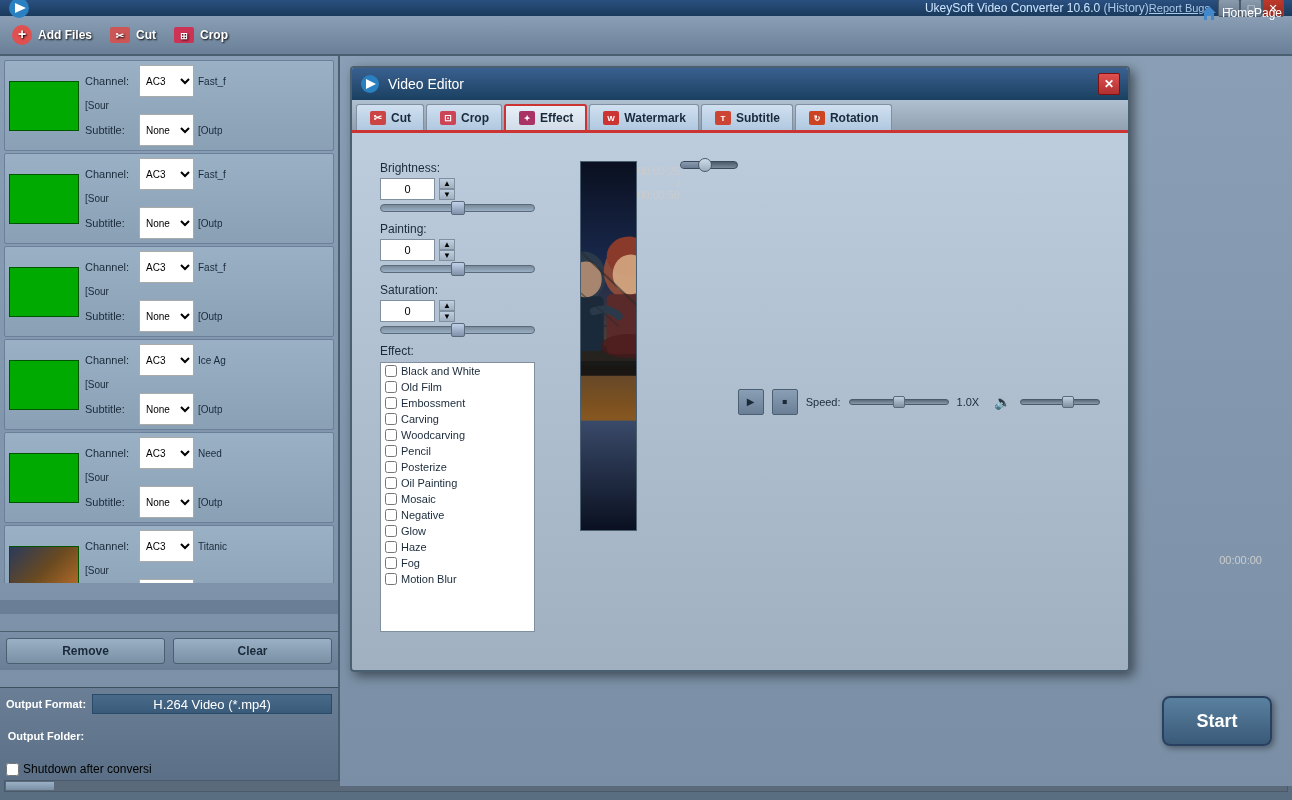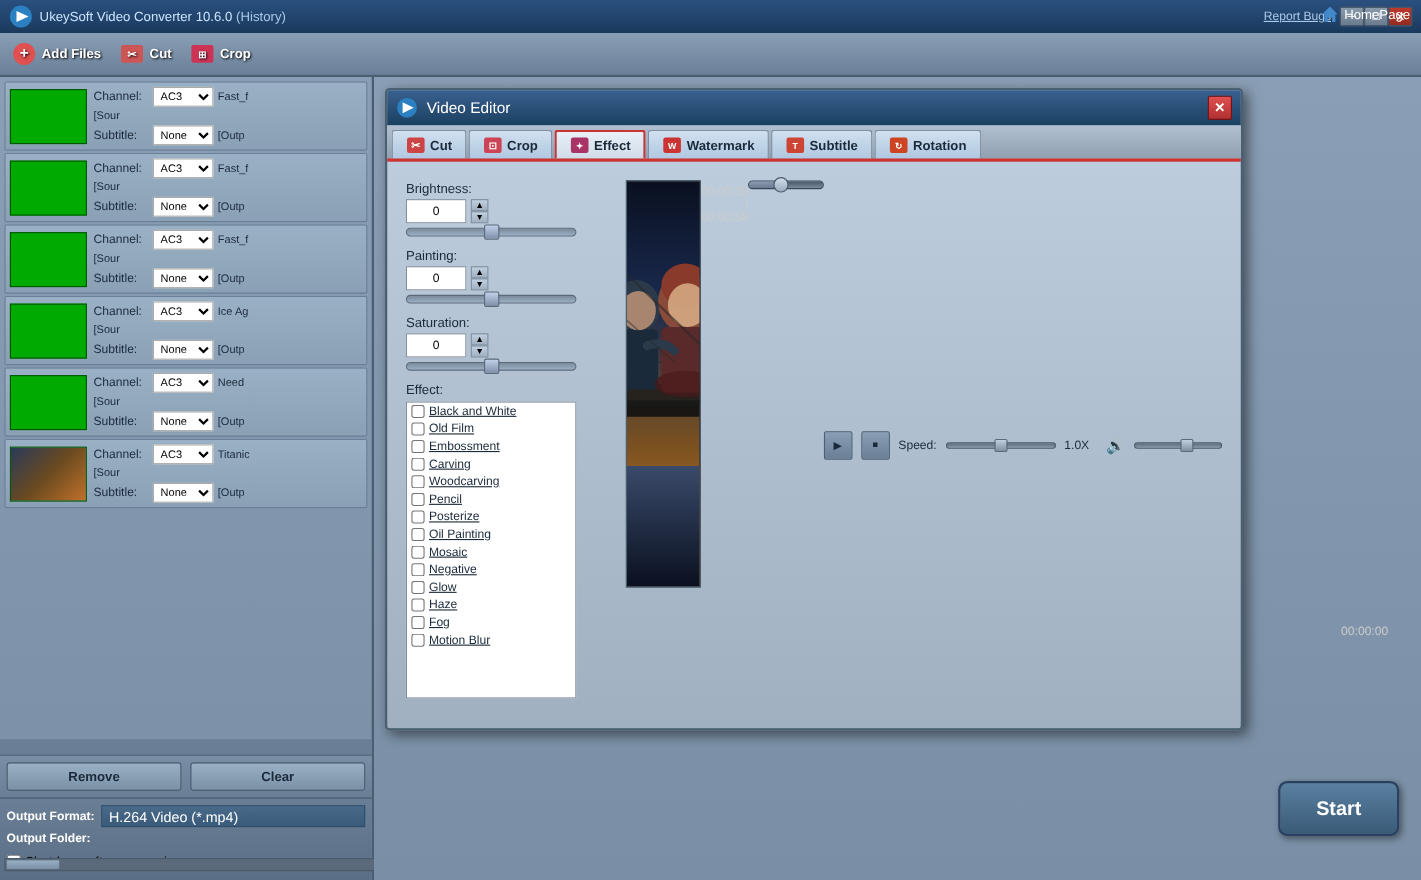--- a/index.html
+++ b/index.html
@@ -17,26 +17,27 @@
     .app-window {
       width: 1292px;
       height: 800px;
       background: linear-gradient(to bottom, #7a8fa5, #5a6e82);
       position: relative;
     }
 
     
     .title-bar {
       background: linear-gradient(to bottom, #2a5080, #1a3a5c);
-      height: 30px;
+      height: 16px;
       display: flex;
       align-items: center;
       padding: 0 8px;
       color: white;
       font-size: 12px;
+      text-align: right;
     }
     .title-bar-logo {
       width: 22px;
       height: 22px;
       margin-right: 6px;
     }
     .title-bar-title {
       flex: 1;
       color: #cce4ff;
     }
@@ -99,20 +100,21 @@
     }
 
     
     .file-list-panel {
       width: 340px;
       background: linear-gradient(to bottom, #8a9fb5, #7a8fa5);
       border-right: 2px solid #4a6070;
       display: flex;
       flex-direction: column;
       overflow: hidden;
+      gap: 17px;
     }
 
     .file-list-scroll {
       flex: 1;
       overflow: hidden;
       padding: 4px;
     }
 
     .file-item {
       display: flex;
@@ -148,21 +150,21 @@
       color: #1a2a3a;
     }
 
     .file-control-row label {
       min-width: 50px;
       color: #1a2a3a;
       font-size: 11px;
     }
 
     .file-select {
-      height: 18px;
+      height: 32px;
       font-size: 10px;
       background: white;
       border: 1px solid #aaa;
       padding: 0 2px;
       min-width: 55px;
     }
 
     .file-info {
       color: #1a2a3a;
       font-size: 10px;
@@ -195,22 +197,23 @@
     
     .output-section {
       padding: 6px;
       background: linear-gradient(to bottom, #6a7f95, #5a6f85);
       border-top: 1px solid #3a5060;
     }
 
     .output-row {
       display: flex;
       align-items: center;
-      margin-bottom: 4px;
+      margin-bottom: 16px;
       gap: 6px;
+      text-align: center;
     }
 
     .output-label {
       color: white;
       font-size: 11px;
       min-width: 80px;
       font-weight: bold;
     }
 
     .output-value {
@@ -316,21 +319,21 @@
 
     .tab.active {
       background: linear-gradient(to bottom, #e8f0f8, #d0dce8);
       border-color: #cc3333;
       border-width: 2px;
     }
 
     
     .dialog-content {
       display: flex;
-      padding: 17px;
+      padding: 28px;
       gap: 10px;
     }
 
     
     .controls-panel {
       width: 190px;
       flex-shrink: 0;
     }
 
     .control-group {
@@ -416,21 +419,20 @@
     }
 
     .effect-item {
       display: flex;
       align-items: center;
       gap: 4px;
       padding: 2px 4px;
       font-size: 11px;
       color: #1a2a3a;
       cursor: pointer;
-      text-decoration: underline;
     }
 
     .effect-checkbox {
       width: 12px;
       height: 12px;
     }
 
     
     .effect-list-container::-webkit-scrollbar {
       width: 12px;

